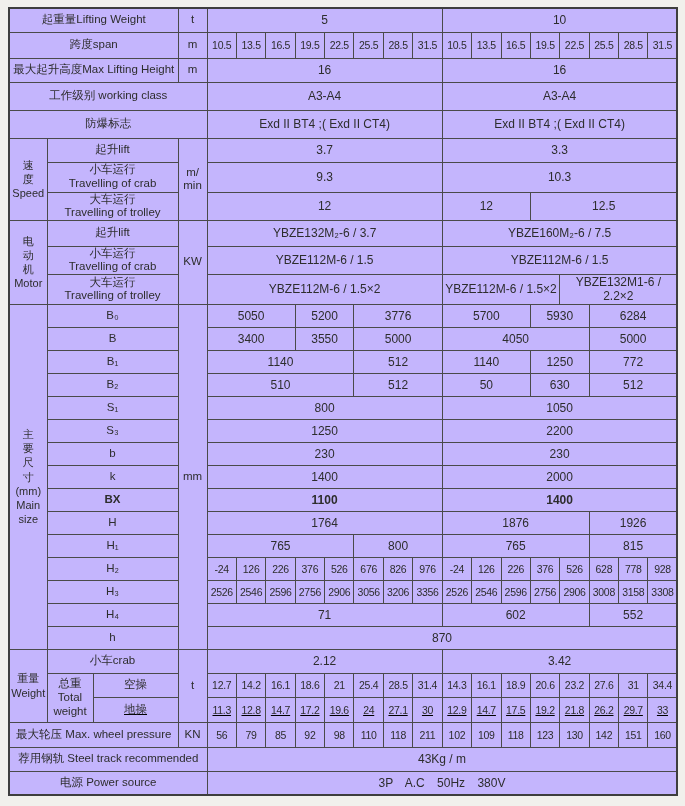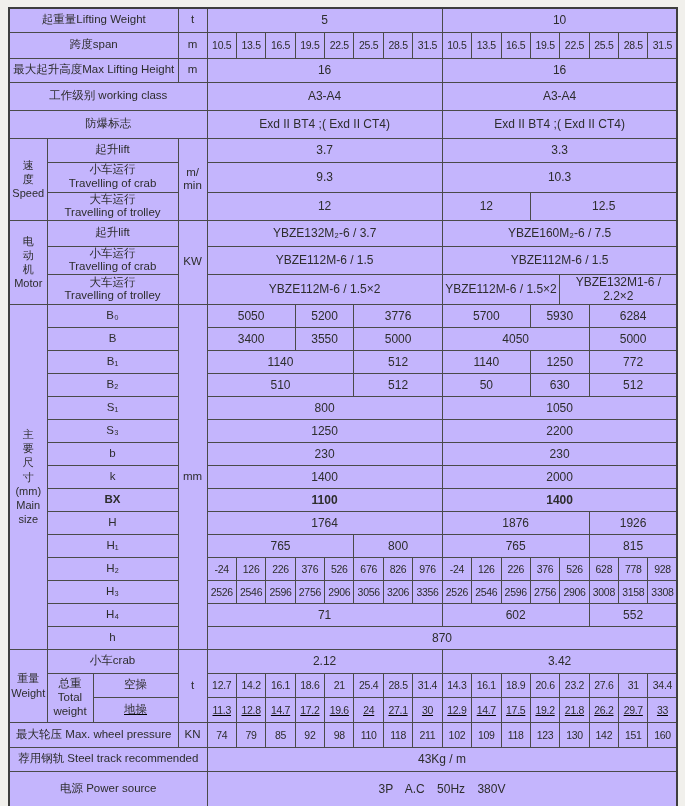--- a/index.html
+++ b/index.html
@@ -316,39 +316,39 @@
         <td class="small" data-name="value-cell">17.5</td>
         <td class="small" data-name="value-cell">19.2</td>
         <td class="small" data-name="value-cell">21.8</td>
         <td class="small" data-name="value-cell">26.2</td>
         <td class="small" data-name="value-cell">29.7</td>
         <td class="small" data-name="value-cell">33</td>
       </tr>
       <tr data-name="table-row" style="height: 25px;">
         <td colspan="3" class="lab" data-name="row-label">最大轮压 Max.  wheel pressure</td>
         <td class="unit" data-name="unit-cell">KN</td>
-        <td class="small" data-name="value-cell">74</td>
+        <td class="small" data-name="value-cell">56</td>
         <td class="small" data-name="value-cell">79</td>
         <td class="small" data-name="value-cell">85</td>
         <td class="small" data-name="value-cell">92</td>
         <td class="small" data-name="value-cell">98</td>
         <td class="small" data-name="value-cell">110</td>
         <td class="small" data-name="value-cell">118</td>
         <td class="small" data-name="value-cell">211</td>
         <td class="small" data-name="value-cell">102</td>
         <td class="small" data-name="value-cell">109</td>
         <td class="small" data-name="value-cell">118</td>
         <td class="small" data-name="value-cell">123</td>
         <td class="small" data-name="value-cell">130</td>
         <td class="small" data-name="value-cell">142</td>
         <td class="small" data-name="value-cell">151</td>
         <td class="small" data-name="value-cell">160</td>
       </tr>
       <tr data-name="table-row" style="height: 24px;">
         <td colspan="4" class="lab" data-name="row-label">荐用钢轨 Steel track recommended</td>
         <td colspan="16" data-name="value-cell">43Kg / m</td>
       </tr>
-      <tr data-name="table-row" style="height: 36px; padding-left: 45px;">
+      <tr data-name="table-row" style="height: 24px; padding-left: 45px;">
         <td colspan="4" class="lab" data-name="row-label">电源 Power source</td>
         <td colspan="16" class="gap" data-name="value-cell">3P  A.C  50Hz  380V</td>
       </tr>
     </tbody>
 </table>
 
 </body></html>

